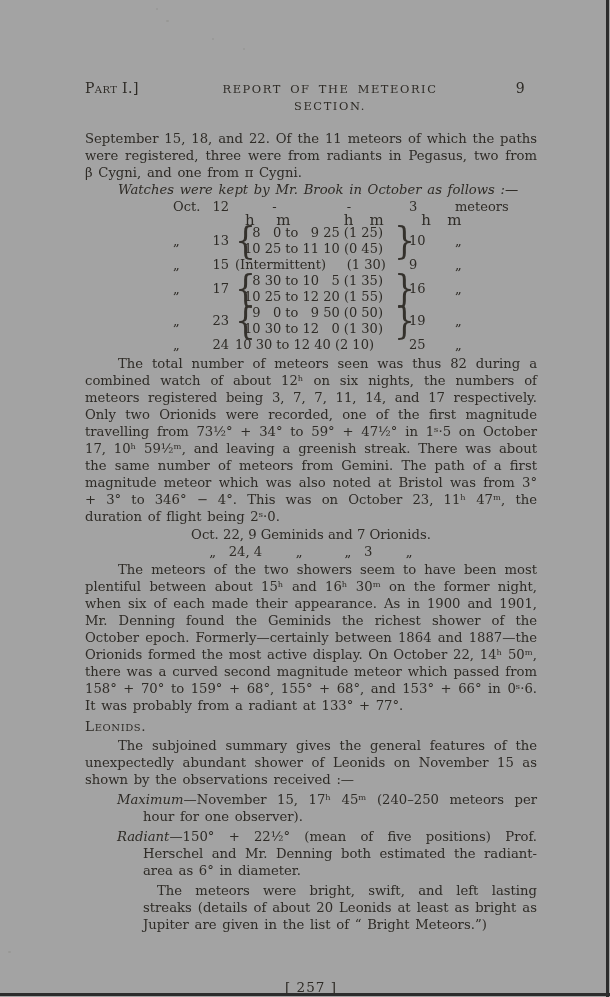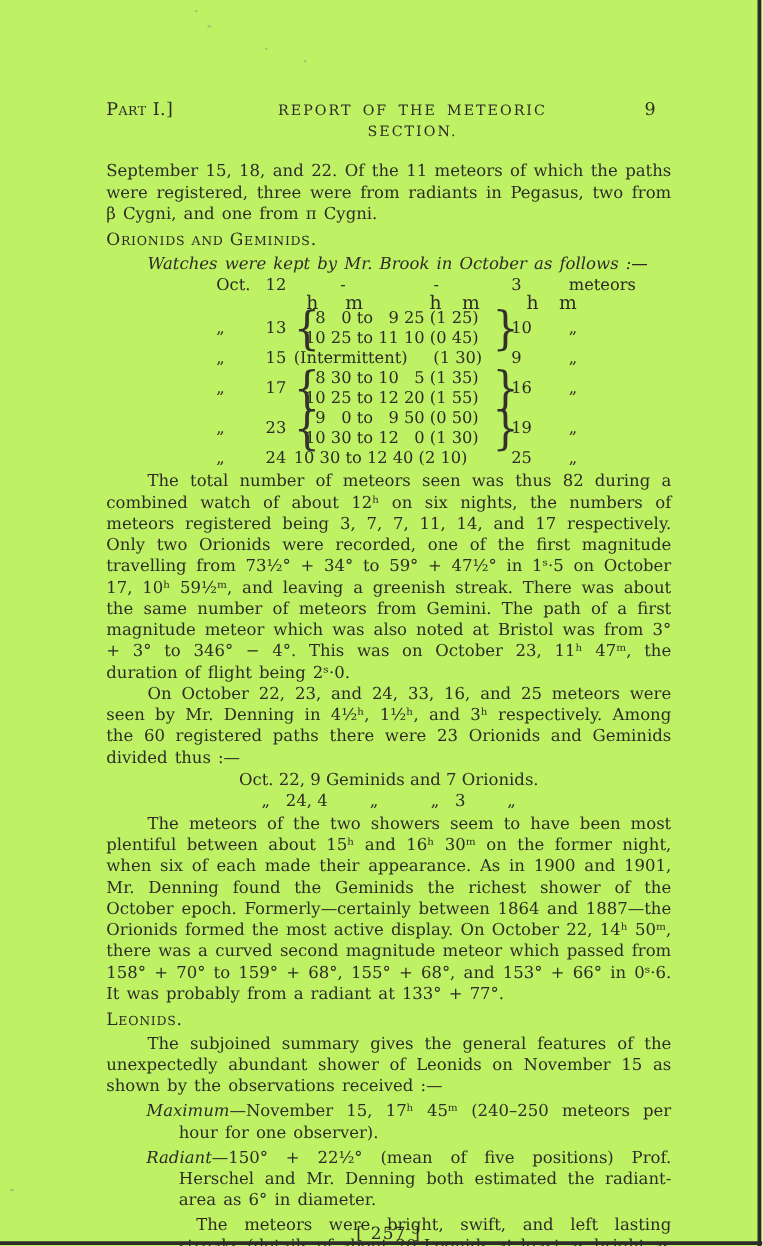--- a/index.html
+++ b/index.html
@@ -3,21 +3,21 @@
 <meta charset="utf-8">
 <style>
   html, body {
     margin: 0; padding: 0;
     background: #ffffff;
   }
   .page {
     position: relative;
     width: 610px; height: 997px;
     box-sizing: border-box;
-    background: #bef264;
+    background: #a3a3a3;
     color: #2e2b26;
     font-family: "DejaVu Serif", "Liberation Serif", serif;
     font-size: 13.2px;
     line-height: 17px;
     overflow: hidden;
   }
   .scan-edge-right {
     position: absolute; top: 0; right: 1px; width: 3px; height: 100%;
     background: #2c2c2c;
   }
@@ -158,21 +158,20 @@
   <div class="content">
 
     <div class="runhead">
       <span class="part">Part I.]</span>
       <span class="title">REPORT OF THE METEORIC SECTION.</span>
       <span class="pageno">9</span>
     </div>
 
     <p class="body-par noindent">September 15, 18, and 22.  Of the 11 meteors of which the paths were registered, three were from radiants in Pegasus, two from β Cygni, and one from π Cygni.</p>
 
-    <div class="sec-head">Orionids and Geminids.</div>
     <p class="body-par watch-intro">Watches were kept by Mr. Brook in October as follows :—</p>
 
     <div class="wtable">
 
       <div class="trow">
         <span class="c-month">Oct.</span>
         <span class="c-day">12</span>
         <span class="c-single">         -                 -</span>
         <span class="c-count">3</span>
         <span class="c-unit">meteors</span>
@@ -231,21 +230,20 @@
         <span class="c-month">„</span>
         <span class="c-day">24</span>
         <span class="c-single">10 30 to 12 40 (2 10)</span>
         <span class="c-count">25</span>
         <span class="c-unit">„</span>
       </div>
 
     </div>
 
     <p class="body-par">The total number of meteors seen was thus 82 during a combined watch of about 12ʰ on six nights, the numbers of meteors registered being 3, 7, 7, 11, 14, and 17 respectively.  Only two Orionids were recorded, one of the first magnitude travelling from 73½° + 34° to 59° + 47½° in 1ˢ·5 on October 17, 10ʰ 59½ᵐ, and leaving a greenish streak.  There was about the same number of meteors from Gemini.  The path of a first magnitude meteor which was also noted at Bristol was from 3° + 3° to 346° − 4°.  This was on October 23, 11ʰ 47ᵐ, the duration of flight being 2ˢ·0.</p>
-    <p class="body-par">On October 22, 23, and 24, 33, 16, and 25 meteors were seen by Mr. Denning in 4½ʰ, 1½ʰ, and 3ʰ respectively.  Among the 60 registered paths there were 23 Orionids and Geminids divided thus :—</p>
 
     <div class="division">
       <div class="dv1">Oct. 22, 9 Geminids and 7 Orionids.</div>
       <div class="dv2">„   24, 4        „          „   3        „</div>
     </div>
 
     <p class="body-par">The meteors of the two showers seem to have been most plentiful between about 15ʰ and 16ʰ 30ᵐ on the former night, when six of each made their appearance.  As in 1900 and 1901, Mr. Denning found the Geminids the richest shower of the October epoch.  Formerly—certainly between 1864 and 1887—the Orionids formed the most active display.  On October 22, 14ʰ 50ᵐ, there was a curved second magnitude meteor which passed from 158° + 70° to 159° + 68°, 155° + 68°, and 153° + 66° in 0ˢ·6.  It was probably from a radiant at 133° + 77°.</p>
 
     <div class="sec-head">Leonids.</div>
     <p class="body-par">The subjoined summary gives the general features of the unexpectedly abundant shower of Leonids on November 15 as shown by the observations received :—</p>

